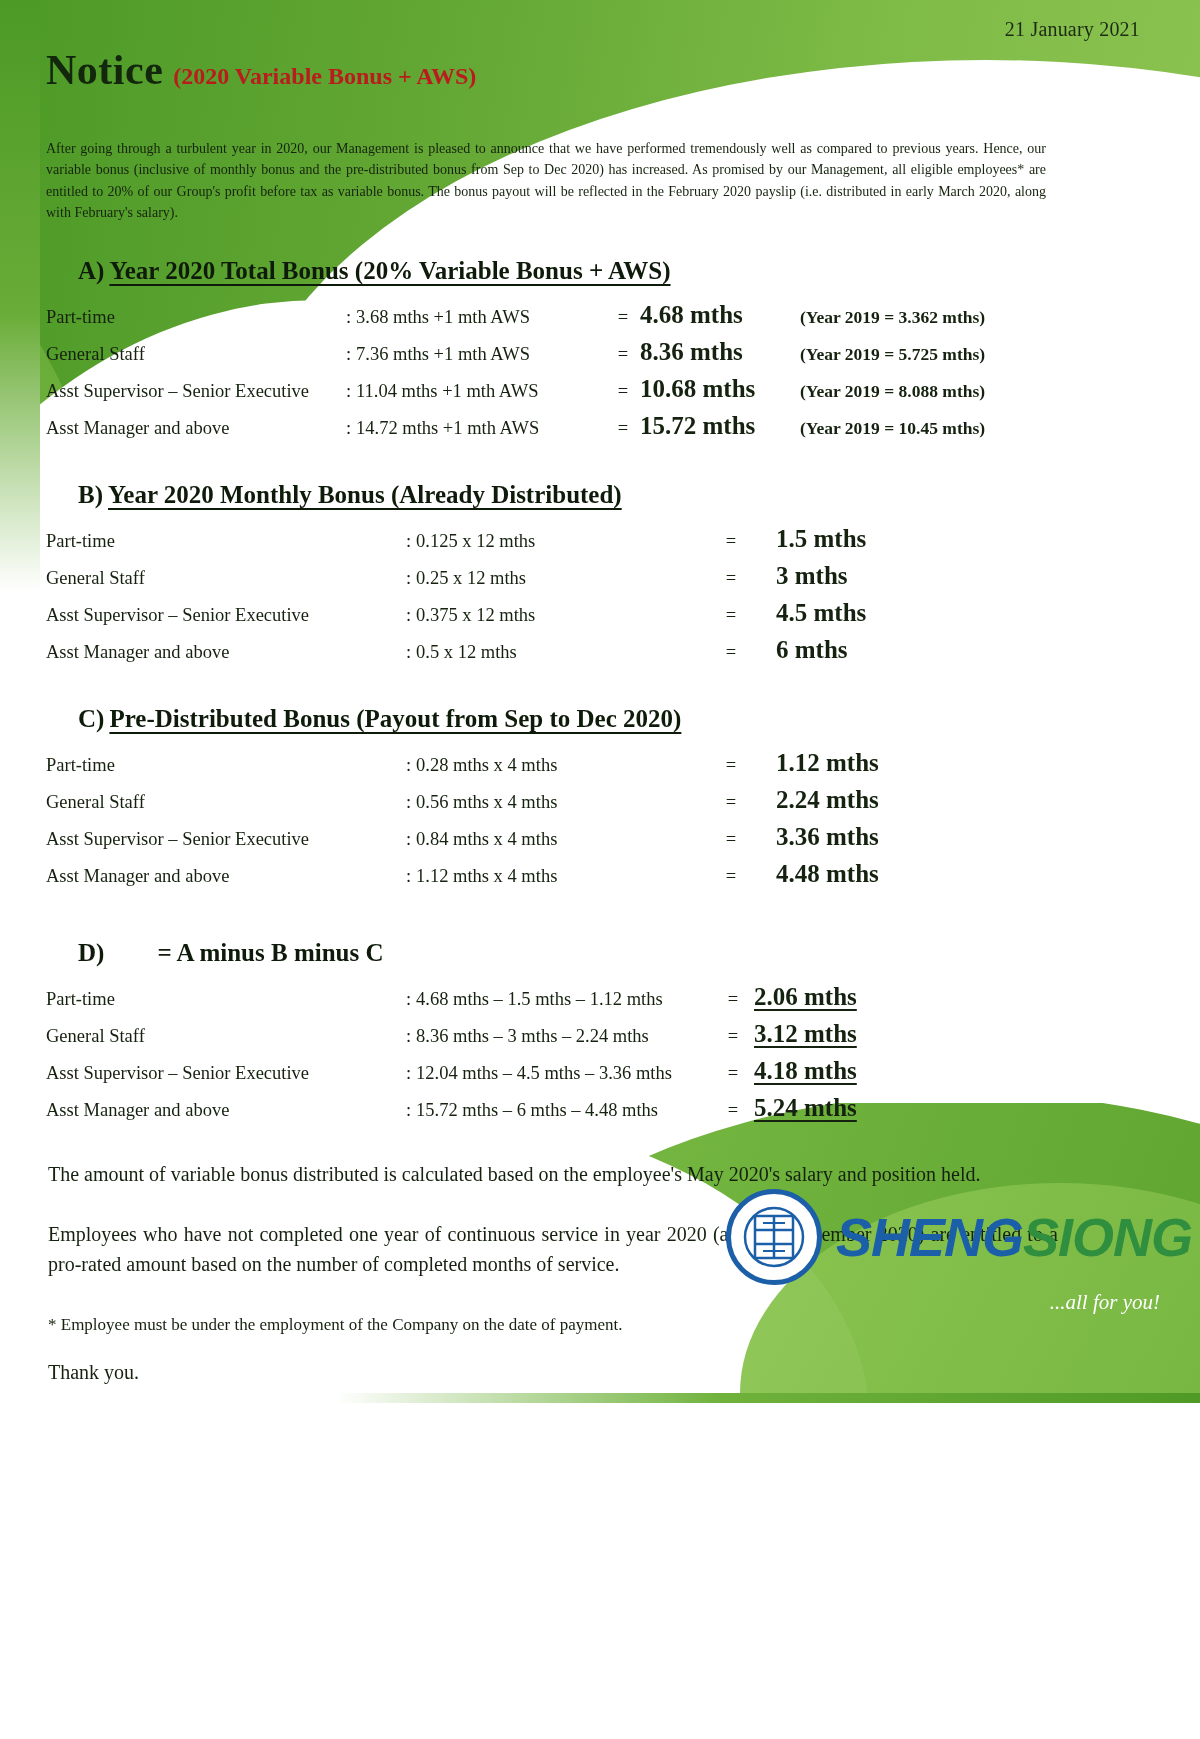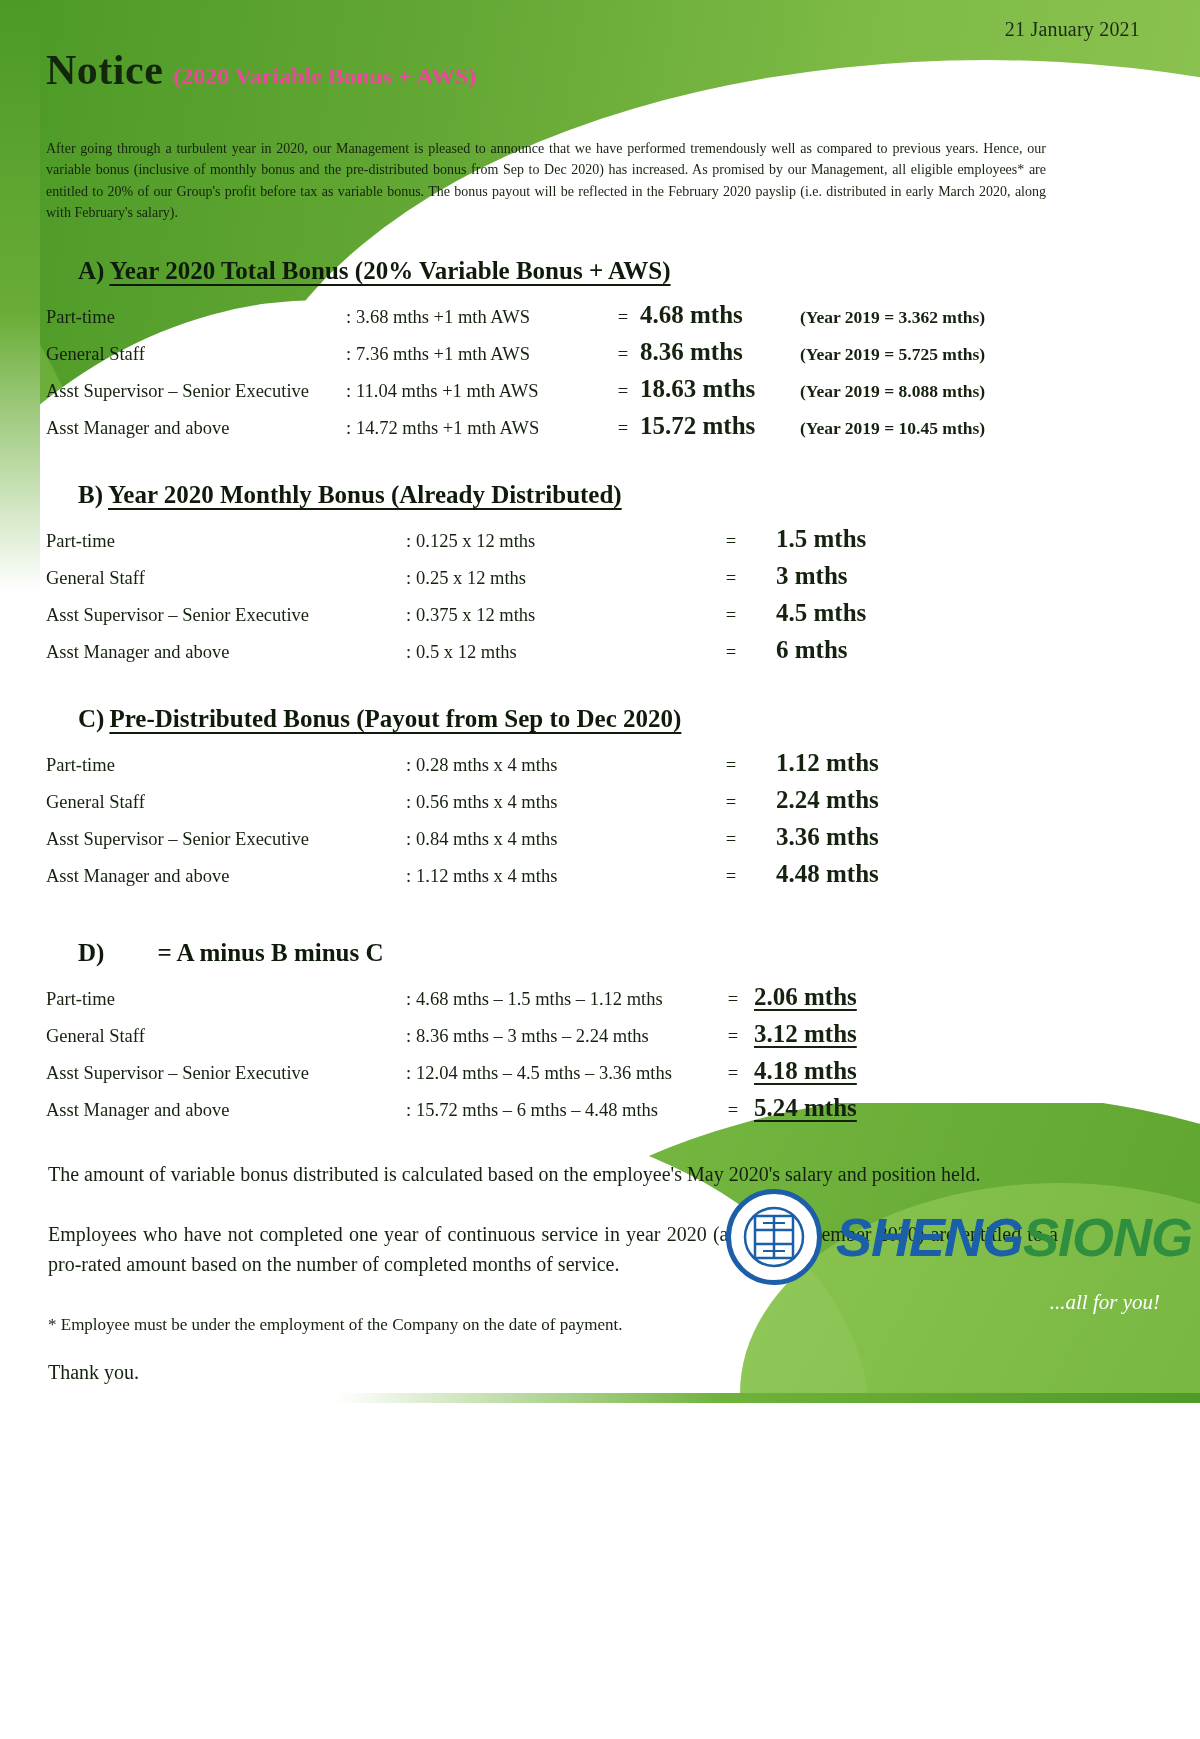--- a/index.html
+++ b/index.html
@@ -123,21 +123,21 @@
   }
   .title-main {
     font-size: 42px;
     font-weight: bold;
     color: #12270c;
     letter-spacing: .5px;
   }
   .title-sub {
     font-size: 24px;
     font-weight: bold;
-    color: #ec4899;
+    color: #b91c1c;
   }
 
   .intro {
     margin-top: 44px;
     font-size: 14px;
     line-height: 1.52;
     color: #16240f;
     text-align: justify;
     max-width: 1000px;
   }
@@ -313,21 +313,21 @@
           <td class="c-calc">7.36   mths +1 mth AWS</td>
           <td class="c-eq">=</td>
           <td class="c-res">8.36 mths</td>
           <td class="c-note">(Year 2019 = 5.725 mths)</td>
         </tr>
         <tr>
           <td class="c-role">Asst Supervisor – Senior Executive</td>
           <td class="c-colon">:</td>
           <td class="c-calc">11.04 mths +1 mth AWS</td>
           <td class="c-eq">=</td>
-          <td class="c-res">18.63 mths</td>
+          <td class="c-res">10.68 mths</td>
           <td class="c-note">(Year 2019 = 8.088 mths)</td>
         </tr>
         <tr>
           <td class="c-role">Asst Manager and above</td>
           <td class="c-colon">:</td>
           <td class="c-calc">14.72 mths +1 mth AWS</td>
           <td class="c-eq">=</td>
           <td class="c-res">15.72 mths</td>
           <td class="c-note">(Year 2019 = 10.45 mths)</td>
         </tr>

